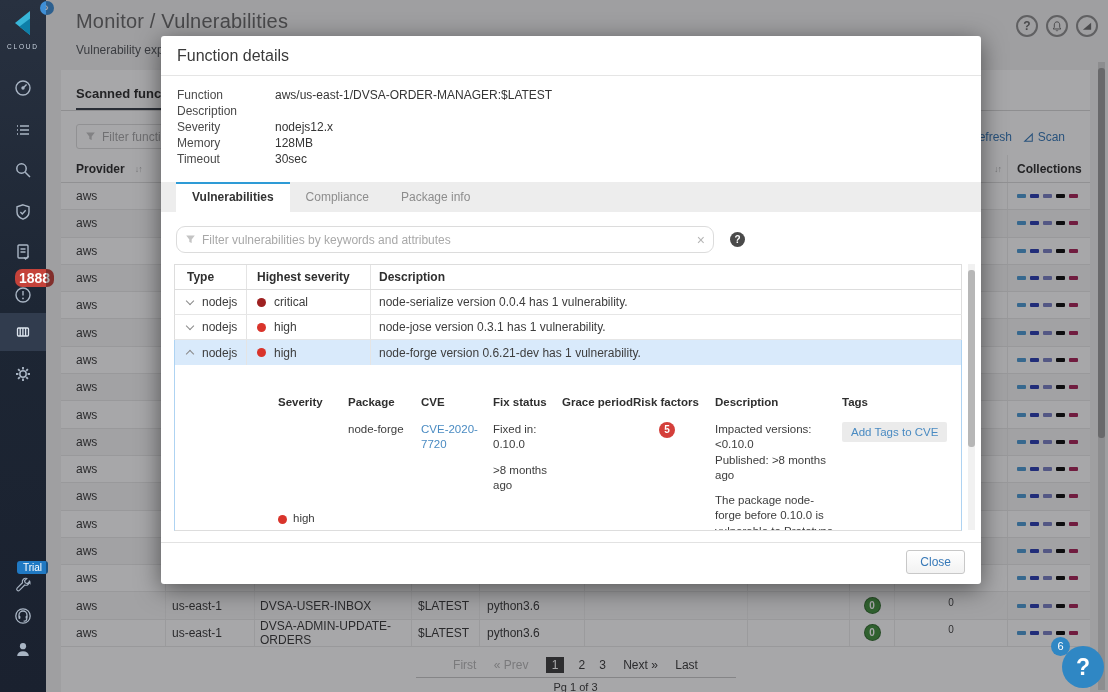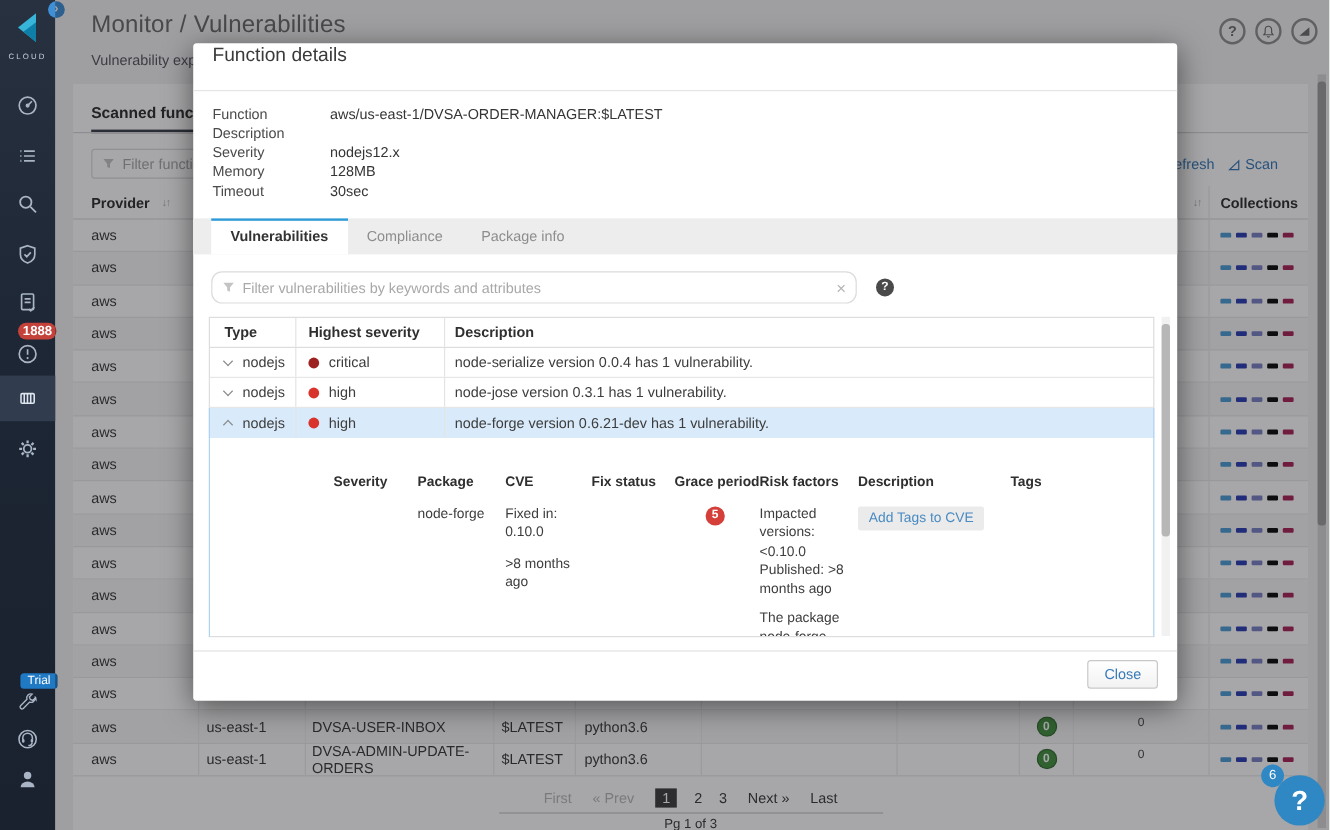--- a/index.html
+++ b/index.html
@@ -8,21 +8,21 @@
 
   
   .sidebar { position:absolute; left:0; top:0; width:46px; height:692px; z-index:60;
     background:linear-gradient(180deg,#283140 0%,#1d2634 45%,#1a212f 100%); }
   .sb-toggle { position:absolute; left:40px; top:1px; width:14px; height:14px; border-radius:50%;
     background:#3f8fd6; color:#fff; font-size:10px; line-height:13px; text-align:center; z-index:300; font-weight:bold; }
   .logo { position:absolute; left:0; top:8px; width:46px; text-align:center; }
   .logo-text { display:block; margin-top:1px; font-size:6.5px; letter-spacing:1.8px; color:#c9d3df; }
   .sb-item { position:absolute; left:0; width:46px; height:38px; display:flex; align-items:center; justify-content:center; cursor:pointer; }
   .sb-item.active { background:#313c4e; }
-  .sb-badge-alerts { position:absolute; left:15px; top:269px; background:#c4423a; color:#fff; font-size:11px;
+  .sb-badge-alerts { position:absolute; left:15px; top:269px; background:#c4423a; color:#fff; font-size:14px;
     padding:1px 4px; border-radius:7px; z-index:2; font-weight:bold; }
   .sb-badge-trial { position:absolute; left:17px; top:561px; background:#2079c3; color:#fff; font-size:10px;
     padding:1px 6px; border-radius:3px; z-index:2; }
 
   
   .main { position:absolute; left:46px; top:0; width:1062px; height:692px; background:#f2f2f2; }
   .page-title { position:absolute; left:30px; top:10px; font-size:20px; color:#6a6a6a; letter-spacing:.2px; }
   .page-subtab { position:absolute; left:30px; top:43px; font-size:12px; color:#55585c; }
   .top-icons { position:absolute; right:10px; top:15px; display:flex; gap:8px; }
   .top-icon { width:22px; height:22px; border:2px solid #8f8f8f; border-radius:50%; color:#6e6e6e;
@@ -66,21 +66,21 @@
   .pg-divider { position:absolute; left:50%; top:607px; width:320px; transform:translateX(-50%); border-top:1px solid #c9c9c9; }
   .pg-status { position:absolute; left:0; top:611px; width:100%; text-align:center; font-size:11px; color:#3c3c3c; }
 
   .page-scroll { position:absolute; right:3px; top:62px; width:7px; height:628px; background:#d6d6d6; }
   .page-scroll .thumb { width:7px; height:370px; margin-top:6px; background:#9d9d9d; border-radius:3px; }
 
   
   .overlay { position:absolute; left:46px; top:0; width:1062px; height:692px; background:rgba(15,17,21,0.37); z-index:80; }
   .modal { position:absolute; left:161px; top:36px; width:820px; height:548px; background:#fff; border-radius:3px;
     box-shadow:0 5px 24px rgba(0,0,0,.5); z-index:100; font-size:12px; color:#3d3d3d; }
-  .m-title { position:absolute; left:16px; top:2px; font-size:16px; color:#3a3a3a; }
+  .m-title { position:absolute; left:16px; top:11px; font-size:16px; color:#3a3a3a; }
   .m-hdiv { position:absolute; left:0; top:39px; width:100%; border-bottom:1px solid #e5e5e5; }
   .m-fields { position:absolute; left:16px; top:51px; }
   .m-field { display:flex; line-height:16px; }
   .m-flabel { width:98px; color:#4a4a4a; }
   .m-fvalue { color:#353535; }
   .m-tabs { position:absolute; left:0; top:146px; width:100%; height:30px; background:#ededed; display:flex; padding-left:15px; }
   .m-tab { padding:0 16px; line-height:30px; color:#8d8d8d; cursor:pointer; }
   .m-tab.active { background:#fff; border-top:2px solid #2e9bd6; line-height:26px; font-weight:bold; color:#333; }
   .m-filter { position:absolute; left:15px; top:190px; width:538px; height:27px; border:1px solid #dcdcdc;
     border-radius:9px; display:flex; align-items:center; padding:0 8px; gap:6px; }
@@ -741,20 +741,21 @@
         </div>
 
       <div class="v-detail">
         <div class="d-grid">
           <div id="d-headers" style="display:contents"><div class="d-h">Severity</div><div class="d-h">Package</div><div class="d-h">CVE</div><div class="d-h">Fix status</div><div class="d-h">Grace period</div><div class="d-h">Risk factors</div><div class="d-h">Description</div><div class="d-h">Tags</div></div>
           <div class="d-cell d-sev">
             <span class="dot" id="d-sev-dot" style="background: rgb(217, 52, 43);"></span>
             <span>high</span>
           </div>
           <div class="d-cell">node-forge</div>
+          <div class="d-cell"><span class="d-link">CVE-2020-7720</span></div>
           <div class="d-cell">
             <div>Fixed in: 0.10.0</div>
             <div class="d-age">&gt;8 months ago</div>
           </div>
           <div class="d-cell"></div>
           <div class="d-cell">
             <span class="risk-badge" id="d-risk-badge" style="background: rgb(212, 63, 58);">5</span>
           </div>
           <div class="d-cell">
             <div>Impacted versions: &lt;0.10.0</div>

